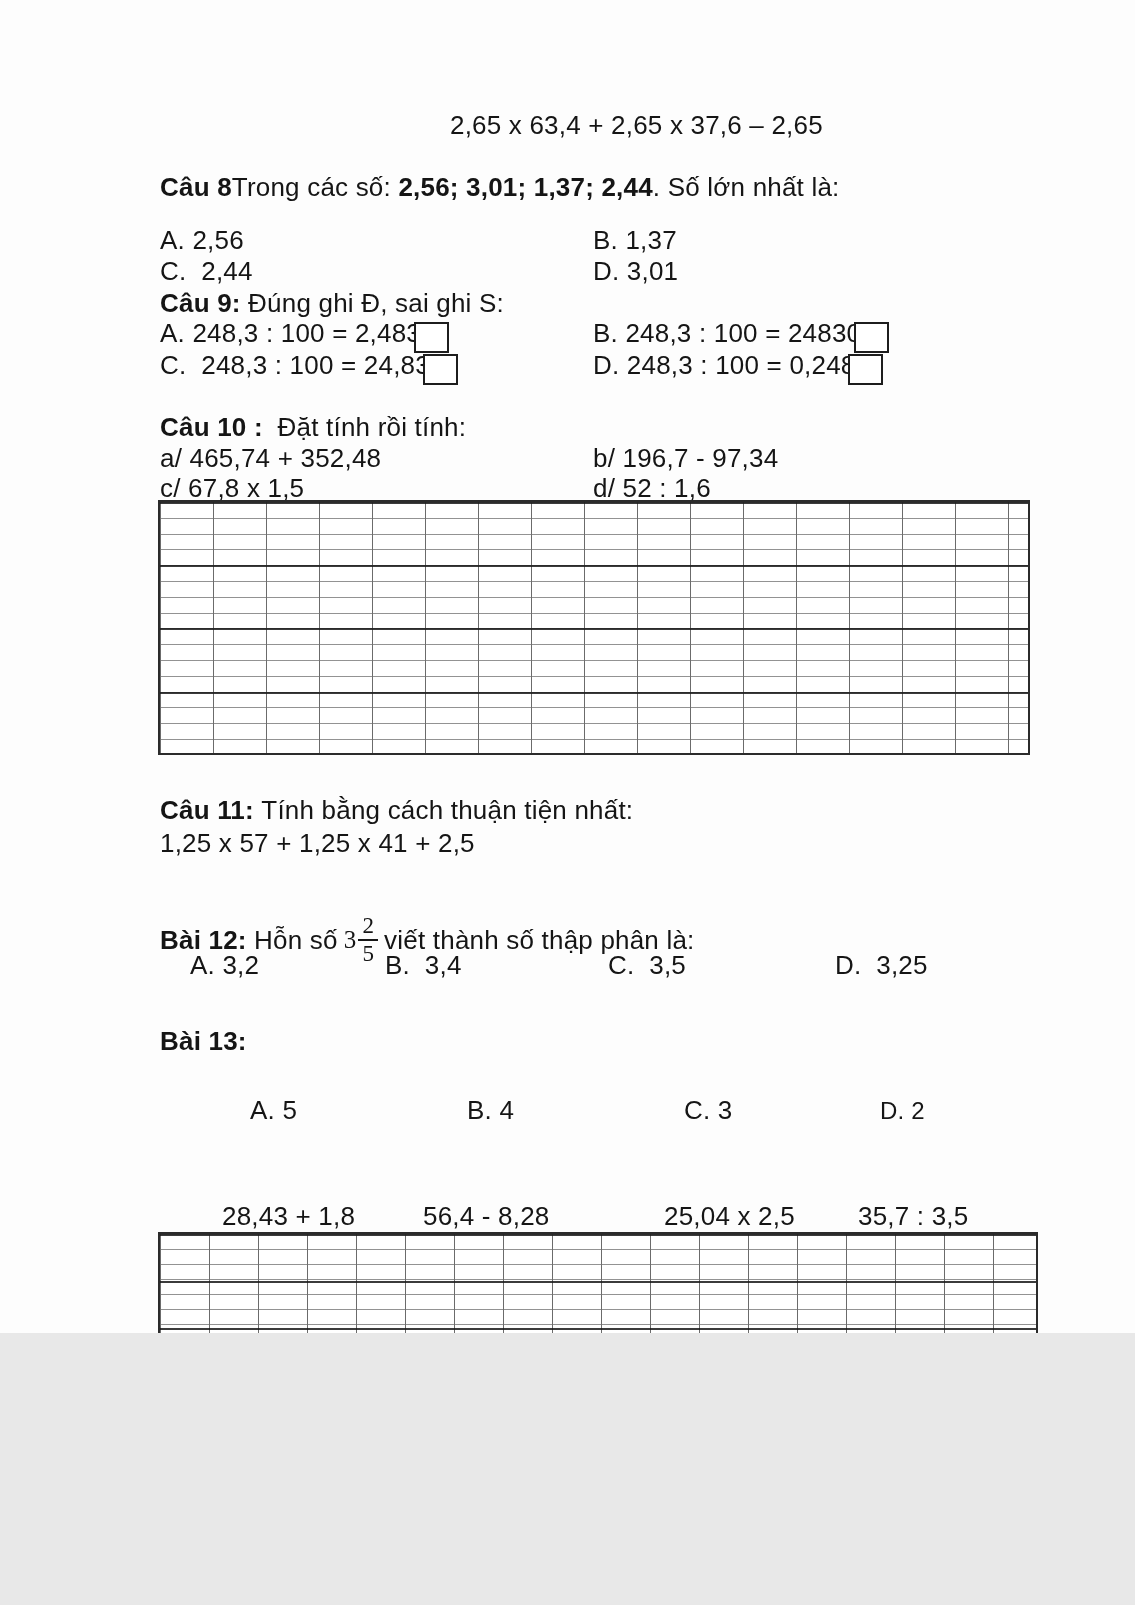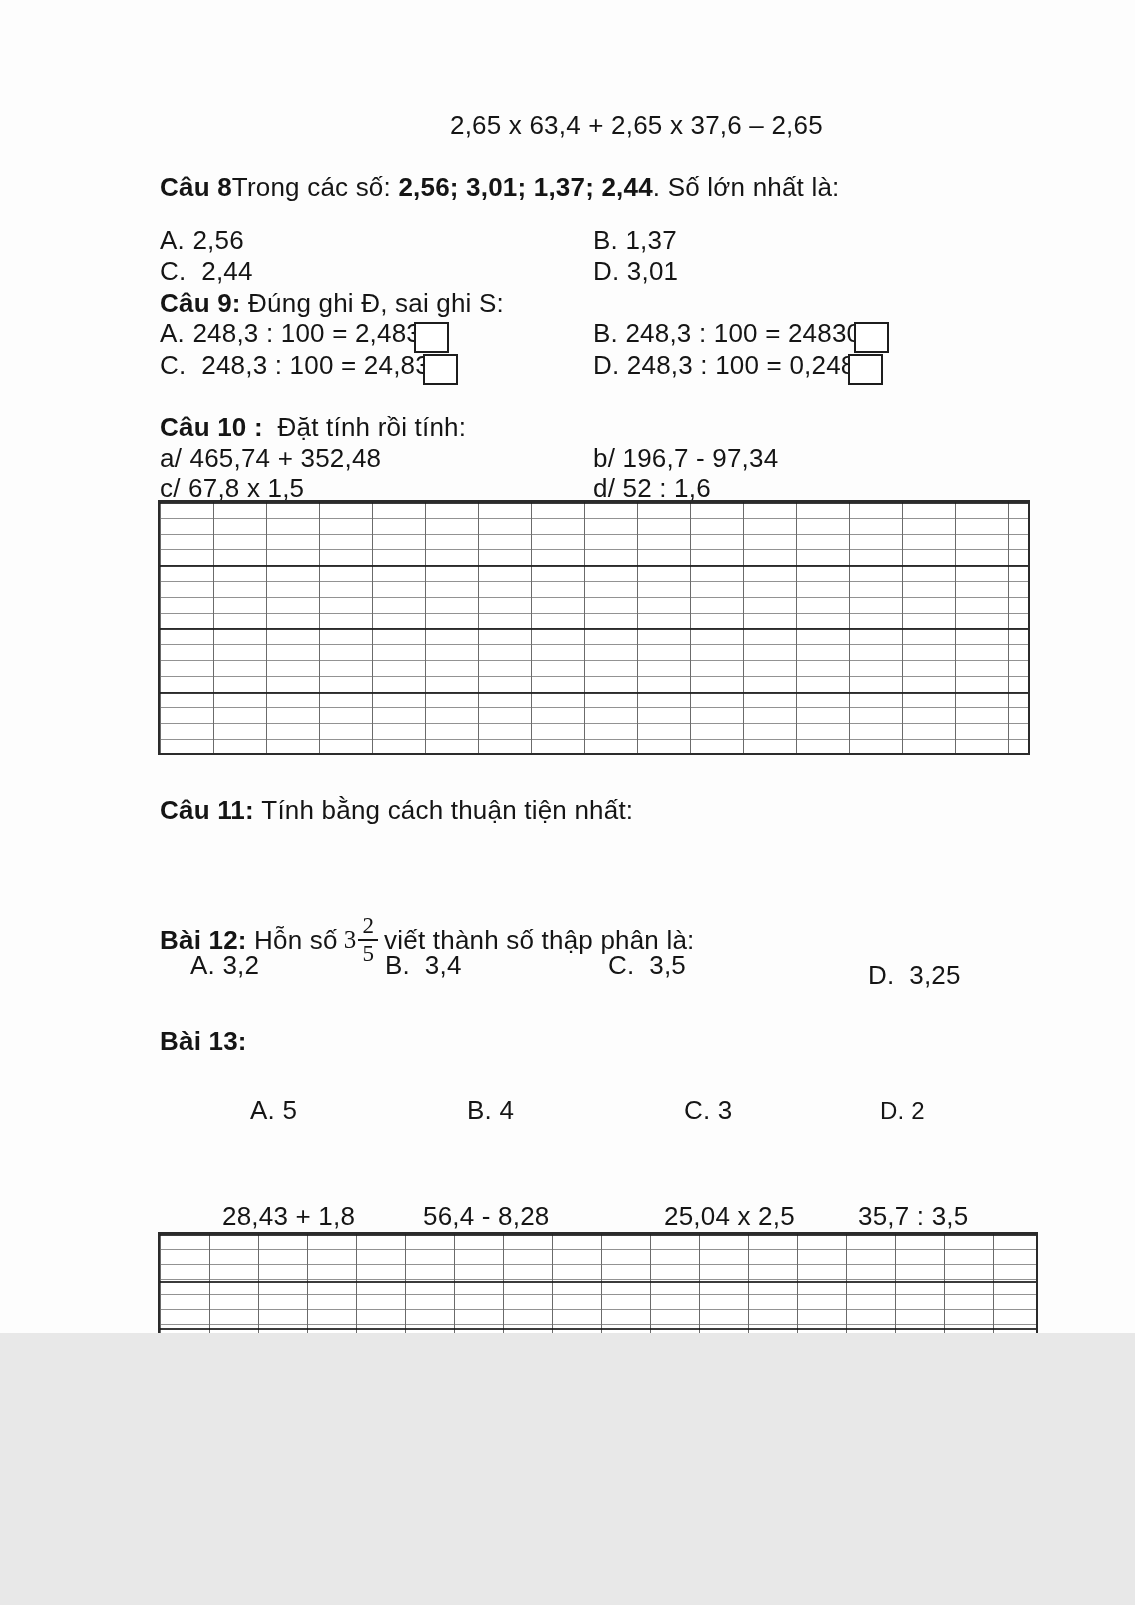--- a/index.html
+++ b/index.html
@@ -81,33 +81,34 @@
   <div class="line" style="left:160px;top:412px;"><span class="b">Câu 10 :</span>&nbsp;&nbsp;<span>Đặt tính rồi tính:</span></div>
 
   <div class="line" style="left:160px;top:443px;"><span>a/</span>&nbsp;<span>465,74 + 352,48</span></div>
   <div class="line" style="left:593px;top:443px;"><span>b/</span>&nbsp;<span>196,7 - 97,34</span></div>
   <div class="line" style="left:160px;top:473px;"><span>c/</span>&nbsp;<span>67,8 x 1,5</span></div>
   <div class="line" style="left:593px;top:473px;"><span>d/</span>&nbsp;<span>52 : 1,6</span></div>
 
   <div class="work-grid" style="left:158px;top:500px;width:872px;height:255px;"></div>
 
   <div class="line" style="left:160px;top:795px;"><span class="b">Câu 11:</span>&nbsp;<span>Tính bằng cách thuận tiện nhất:</span></div>
+  <div class="line" style="left:160px;top:828px;">1,25 x 57 + 1,25 x 41 + 2,5</div>
 
   <div class="line q12line" style="left:160px;top:868px;margin-top:40px;"><span class="b">Bài 12:</span>&nbsp;<span>Hỗn số</span><span class="mixed">
         <span class="whole">3</span>
         <span class="frac">
           <span class="num">2</span>
           <span class="den">5</span>
         </span>
       </span><span>viết thành số thập phân là:</span></div>
 
   <div class="line" style="left:190px;top:950px;"><span>A.</span>&nbsp;<span>3,2</span></div>
   <div class="line" style="left:385px;top:950px;text-align:center;"><span>B.</span>&nbsp;&nbsp;<span>3,4</span></div>
   <div class="line" style="left:608px;top:950px;"><span>C.</span>&nbsp;&nbsp;<span>3,5</span></div>
-  <div class="line" style="left:868px;top:950px;margin-top:10px;"><span>D.</span>&nbsp;&nbsp;<span>3,25</span></div>
+  <div class="line" style="left:835px;top:950px;"><span>D.</span>&nbsp;&nbsp;<span>3,25</span></div>
 
   <div class="line b" style="left:160px;top:1026px;">Bài 13:</div>
 
   <div class="line" style="left:250px;top:1095px;"><span>A.</span>&nbsp;<span>5</span></div>
   <div class="line" style="left:467px;top:1095px;"><span>B.</span>&nbsp;<span>4</span></div>
   <div class="line" style="left:684px;top:1095px;"><span>C.</span>&nbsp;<span>3</span></div>
   <div class="line" style="left:880px;top:1097px;font-size:24px;"><span>D.</span>&nbsp;<span>2</span></div>
 
 
   <div class="line" style="left:222px;top:1201px;">28,43 + 1,8</div>

